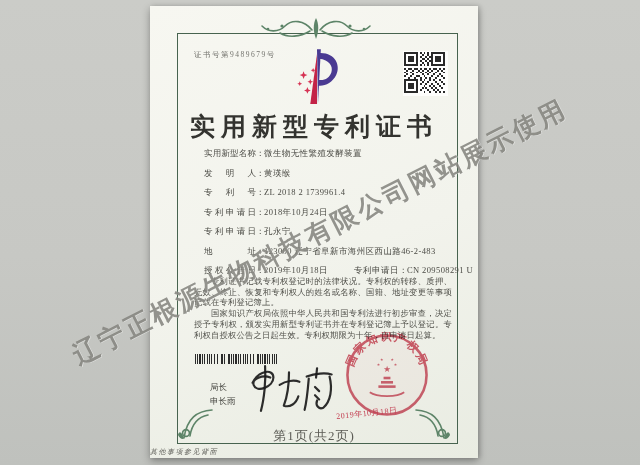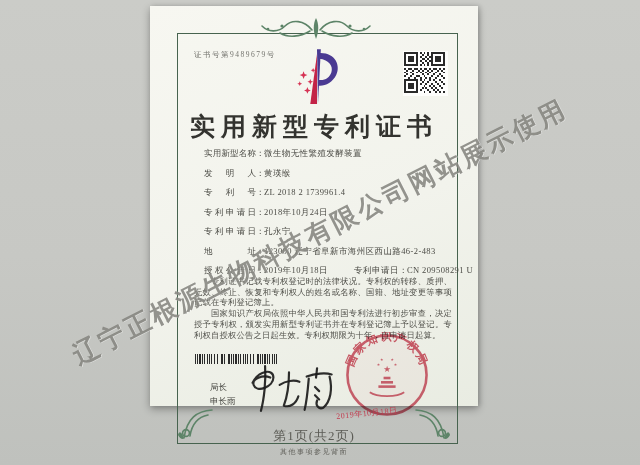--- a/index.html
+++ b/index.html
@@ -1,19 +1,19 @@
 <!DOCTYPE html>
 <html><head>
 <meta charset="utf-8">
 <style>
   html,body{margin:0;padding:0;background:#b9bab6;}
   .stage{position:relative;width:640px;height:465px;overflow:hidden;
          background:linear-gradient(180deg,#cbccc8 0%,#c7c8c4 55%,#bfc1bd 100%);
          font-family:"Liberation Serif","DejaVu Serif",serif;}
-  .paper{position:absolute;left:150px;top:6px;width:328px;height:400px;
+  .paper{position:absolute;left:150px;top:6px;width:328px;height:452px;
          background:linear-gradient(160deg,#f7f7f1 0%,#f2f3ec 55%,#e9ece2 100%);
          box-shadow:0 3px 8px rgba(0,0,0,.32),2px 0 4px rgba(0,0,0,.12);}
   .frame{position:absolute;left:27px;top:27px;width:279px;height:409px;
          border:1.6px solid #47634f;}
   .ornament{position:absolute;left:110px;top:9px;width:112px;height:30px;}
   .corner{position:absolute;width:36px;height:32px;}
   .corner.bl{left:27px;top:402px;}
   .corner.br{left:265px;top:402px;transform:scaleX(-1);}
   .cert-no{position:absolute;left:44px;top:44px;font-size:7.5px;letter-spacing:1.5px;color:#73736d;}
   .logo{position:absolute;left:143px;top:40px;width:48px;height:62px;}
@@ -34,22 +34,22 @@
            background:repeating-linear-gradient(90deg,#2b2b2b 0,#2b2b2b 1.1px,transparent 1.1px,transparent 2px,
            #2b2b2b 2px,#2b2b2b 2.7px,transparent 2.7px,transparent 4.5px,
            #2b2b2b 4.5px,#2b2b2b 6.1px,transparent 6.1px,transparent 7.2px);}
   .signer{position:absolute;left:60px;top:374px;font-size:8.5px;line-height:14px;color:#43433e;}
   .signature{position:absolute;left:92px;top:356px;width:94px;height:52px;}
   .seal{position:absolute;left:194px;top:326px;width:86px;height:86px;opacity:.88;mix-blend-mode:multiply;}
   .seal-date{position:absolute;left:186px;top:400px;width:96px;font-size:8px;color:#c23b4e;
              letter-spacing:.5px;transform:rotate(-6deg);white-space:nowrap;}
   .page-no{position:absolute;left:0;top:421px;width:100%;text-align:center;font-size:13px;
            letter-spacing:1px;color:#5c5c56;}
-  .back-note{position:absolute;left:0;top:441px;width:100%;text-align:center;font-size:7px;
-             letter-spacing:1.5px;color:#65655f;}
+  .back-note{position:absolute;left:0;top:441px;width:100%;text-align:left;font-size:7px;
+             letter-spacing:1.5px;color:#65655f;font-style:italic;}
   .watermark{position:absolute;left:320px;top:232px;transform:translate(-50%,-50%) rotate(-27deg);
              font-size:26px;letter-spacing:3px;white-space:nowrap;color:rgba(118,118,112,.78);
              text-shadow:.6px .6px 0 rgba(255,255,255,.55);z-index:40;
              font-family:"Liberation Sans","DejaVu Sans",sans-serif;font-weight:bold;}
   .green-stroke{stroke:#5d8468;fill:none;stroke-width:1.6;stroke-linecap:round;}
   .green-fill{fill:#5d8468;}
   .sig-stroke{stroke:#1b1b1b;fill:none;stroke-width:2.1;stroke-linecap:round;stroke-linejoin:round;opacity:.92;}
 </style>
 </head>
 <body>

